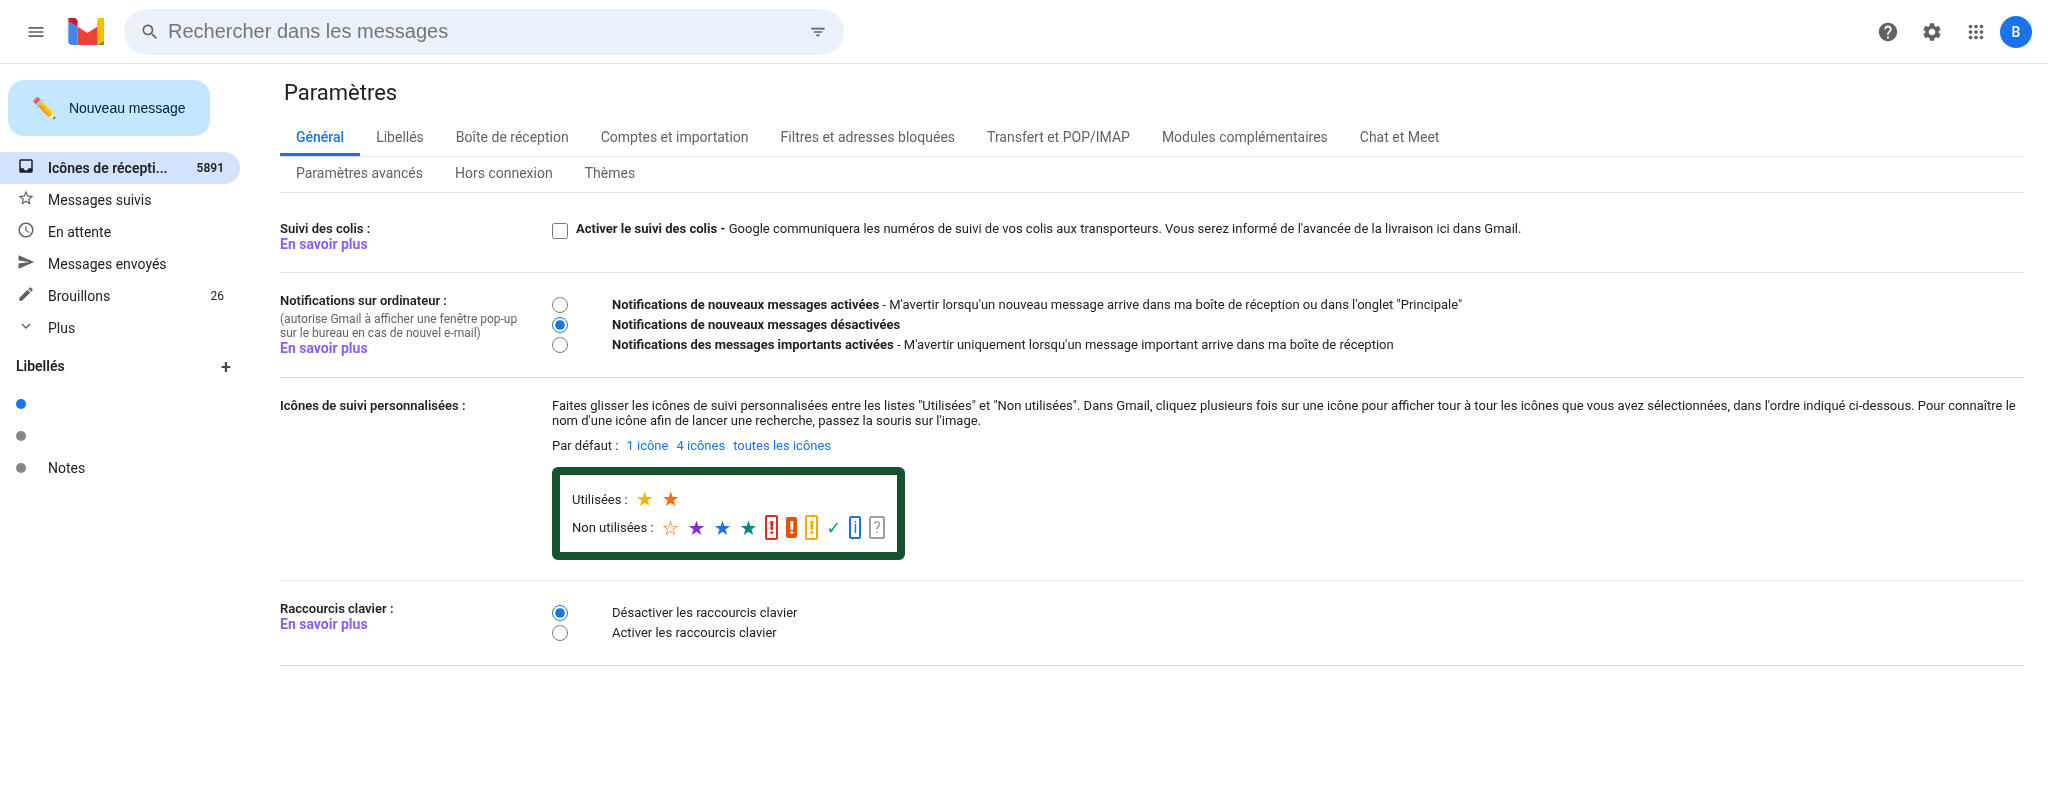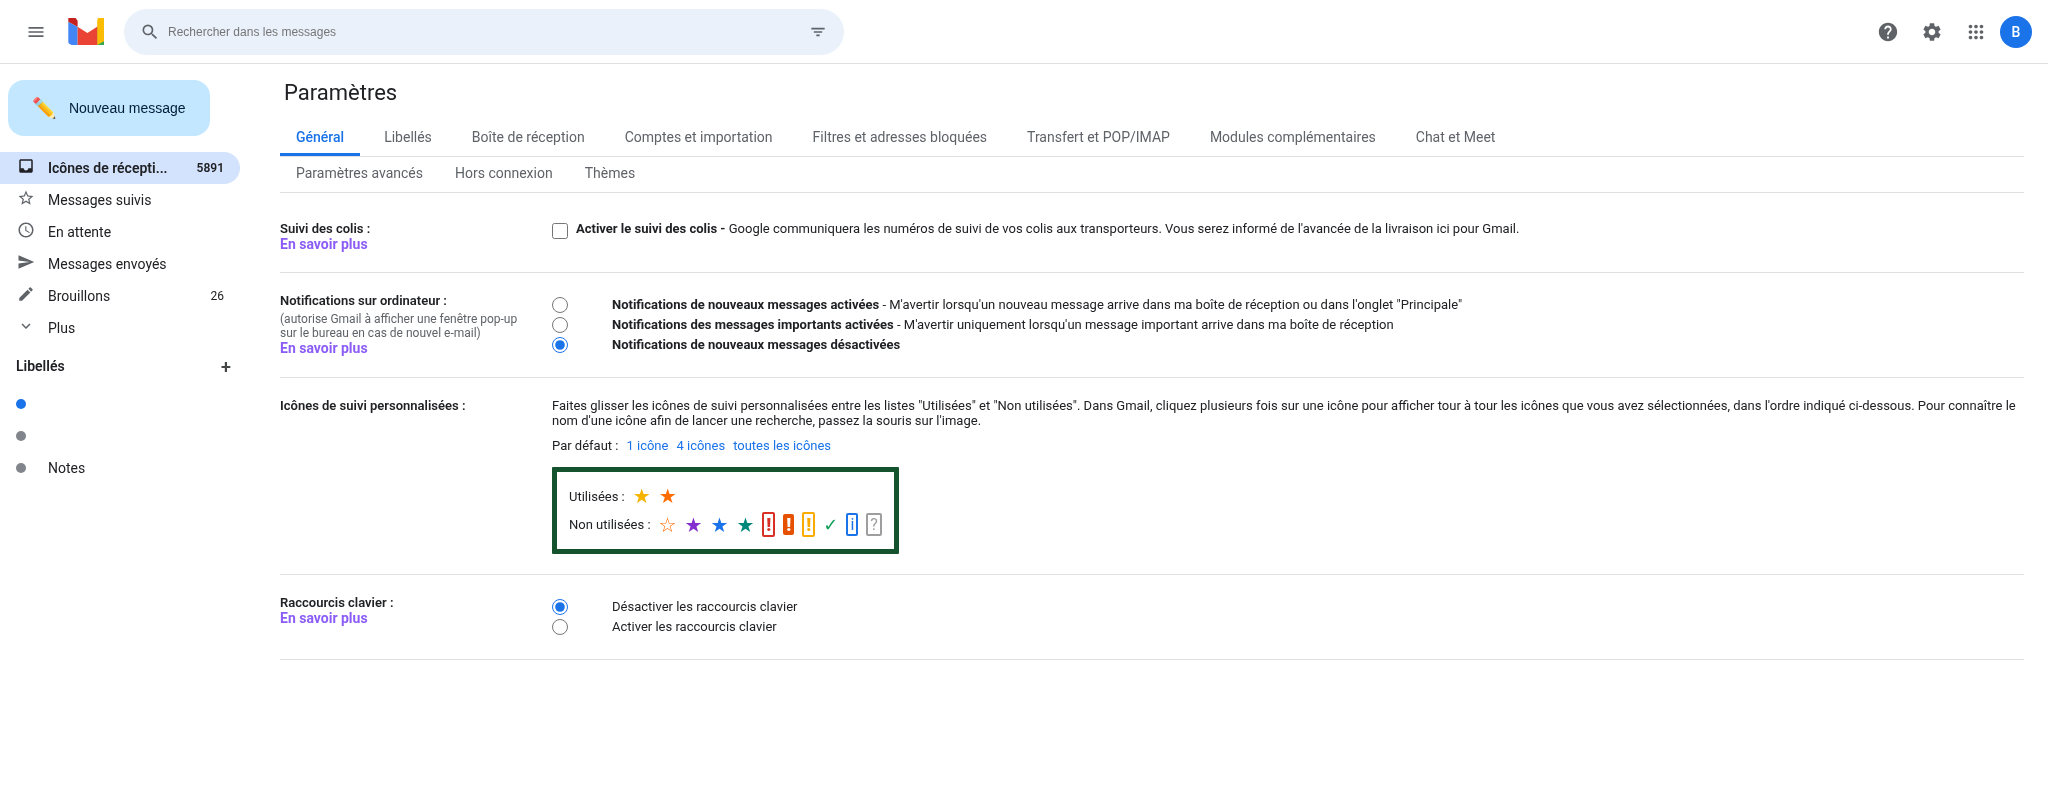--- a/index.html
+++ b/index.html
@@ -9,42 +9,42 @@
     .app { display: flex; flex-direction: column; height: 100%; }
     .top-bar { display: flex; align-items: center; padding: 8px 16px; height: 64px; border-bottom: 1px solid #e0e0e0; gap: 12px; }
     .main-area { display: flex; flex: 1; overflow: hidden; }
     .sidebar { width: 256px; padding: 8px 0; overflow-y: auto; flex-shrink: 0; }
     .content { flex: 1; overflow-y: auto; padding: 0 24px; }
 
     
     .hamburger-btn { width: 40px; height: 40px; border-radius: 50%; display: flex; align-items: center; justify-content: center; cursor: pointer; border: none; background: none; }
     .gmail-logo { display: flex; align-items: center; gap: 4px; margin-right: 8px; }
     .search-bar { flex: 1; max-width: 720px; background: #EAF1FB; border-radius: 24px; display: flex; align-items: center; padding: 0 16px; height: 46px; gap: 8px; }
-    .search-bar input { border: none; background: transparent; flex: 1; font-size: 12px; outline: none; color: #202124; }
+    .search-bar input { border: none; background: transparent; flex: 1; font-size: 20px; outline: none; color: #202124; }
     .top-icons { display: flex; align-items: center; gap: 4px; margin-left: auto; }
     .icon-btn { width: 40px; height: 40px; border-radius: 50%; display: flex; align-items: center; justify-content: center; cursor: pointer; border: none; background: none; font-size: 20px; color: #5f6368; }
     .avatar { width: 32px; height: 32px; border-radius: 50%; background: #1a73e8; color: #fff; display: flex; align-items: center; justify-content: center; font-size: 14px; font-weight: 500; cursor: pointer; }
 
     
     .compose-btn { margin: 8px 16px 16px 8px; display: flex; align-items: center; gap: 12px; background: #c2e7ff; border-radius: 16px; padding: 16px 24px; cursor: pointer; border: none; font-size: 14px; font-weight: 500; color: #001d35; white-space: nowrap; }
     .compose-icon { font-size: 20px; }
     .nav-item { display: flex; align-items: center; gap: 12px; padding: 0 16px 0 16px; height: 32px; cursor: pointer; border-radius: 0 16px 16px 0; margin-right: 16px; font-size: 14px; color: #202124; position: relative; }
     .nav-item.active { background: #d3e3fd; font-weight: 600; }
     .nav-item .badge { margin-left: auto; font-size: 12px; color: #202124; }
     .nav-icon { font-size: 18px; color: #444746; width: 20px; text-align: center; }
     .section-label { padding: 8px 16px; font-size: 14px; font-weight: 600; color: #202124; display: flex; align-items: center; gap: 8px; }
     .section-label .add-btn { margin-left: auto; width: 28px; height: 28px; border-radius: 50%; display: flex; align-items: center; justify-content: center; cursor: pointer; font-size: 18px; color: #444746; }
     .label-dot { width: 10px; height: 10px; border-radius: 50%; background: #333; }
     .label-dot.blue { background: #1a73e8; }
     .label-dot.gray { background: #80868b; }
 
     
     .settings-header { padding: 16px 0 0 0; }
     .settings-title { font-size: 22px; font-weight: 400; color: #202124; margin-bottom: 16px; padding: 0 4px; }
-    .tab-row { display: flex; flex-wrap: wrap; border-bottom: 1px solid #e0e0e0; gap: 8px; align-items: center; }
+    .tab-row { display: flex; flex-wrap: wrap; border-bottom: 1px solid #e0e0e0; gap: 0; align-items: center; }
     .tab-item { padding: 8px 16px; font-size: 14px; color: #5f6368; cursor: pointer; border-bottom: 3px solid transparent; white-space: nowrap; text-decoration: none; }
     .tab-item.active { color: #1a73e8; border-bottom: 3px solid #1a73e8; font-weight: 500; }
     .tab-row2 { display: flex; flex-wrap: wrap; border-bottom: 1px solid #e0e0e0; gap: 0; margin-top: 0; }
 
     
     .settings-body { padding: 8px 0; }
     .setting-row { display: flex; padding: 20px 0; border-bottom: 1px solid #e0e0e0; gap: 32px; }
     .setting-label { width: 240px; flex-shrink: 0; font-size: 13px; font-weight: 600; color: #202124; }
     .setting-label .sub { font-size: 12px; font-weight: 400; color: #5f6368; margin-top: 4px; }
     .setting-label a { color: #8b5cf6; text-decoration: none; font-weight: 700; font-size: 14px; }
@@ -52,21 +52,21 @@
     .setting-content a { color: #1a73e8; text-decoration: none; }
 
     
     input[type="radio"] { accent-color: #1a73e8; width: 16px; height: 16px; cursor: pointer; }
     input[type="checkbox"] { width: 16px; height: 16px; cursor: pointer; accent-color: #1a73e8; }
     .radio-row { display: flex; align-items: flex-start; gap: 8px; margin: 4px 0; font-size: 13px; }
     .radio-row label { cursor: pointer; padding-left: 36px; }
     .bold { font-weight: 700; }
 
     
-    .icons-box { border: 5px solid #14532d; border-radius: 1px; padding: 8px 12px; display: inline-block; margin-top: 8px; }
+    .icons-box { border: 8px solid #14532d; border-radius: 6px; padding: 8px 12px; display: inline-block; margin-top: 8px; }
     .icons-section { display: flex; align-items: center; gap: 8px; margin: 4px 0; font-size: 13px; }
     .icon-star { font-size: 20px; }
     .star-yellow { color: #f4b400; }
     .star-orange { color: #ff6d00; }
     .star-purple { color: #8430ce; }
     .star-blue { color: #1a73e8; }
     .star-teal { color: #00897b; }
 
     .par-defaut { display: flex; align-items: center; gap: 8px; font-size: 13px; margin-bottom: 6px; }
     .par-defaut a { color: #1a73e8; text-decoration: none; }
@@ -236,51 +236,51 @@
         <div class="setting-row">
           <div class="setting-label">
             <span>Suivi des colis :</span>
             <div><a href="#">En savoir plus</a></div>
           </div>
           <div class="setting-content">
             <div style="display:flex; align-items:flex-start; gap:8px;">
               <input type="checkbox" id="suivi-colis-cb" style="margin-top: 2px;">
               <label for="suivi-colis-cb">
                 <span class="bold">Activer le suivi des colis -</span>
-                <span>Google communiquera les numéros de suivi de vos colis aux transporteurs. Vous serez informé de l'avancée de la livraison ici pour Gmail.</span>
+                <span>Google communiquera les numéros de suivi de vos colis aux transporteurs. Vous serez informé de l'avancée de la livraison ici dans Gmail.</span>
               </label>
             </div>
           </div>
         </div>
 
         <div class="setting-row">
           <div class="setting-label">
             <span>Notifications sur ordinateur :</span>
             <div class="sub">(autorise Gmail à afficher une fenêtre pop-up sur le bureau en cas de nouvel e-mail)</div>
             <div><a href="#">En savoir plus</a></div>
           </div>
           <div class="setting-content">
             <div class="radio-row">
               <input type="radio" name="notif" id="notif1" style="">
               <label for="notif1">
                 <span class="bold">Notifications de nouveaux messages activées</span>
                 <span> - M'avertir lorsqu'un nouveau message arrive dans ma boîte de réception ou dans l'onglet "Principale"</span>
               </label>
             </div>
             <div class="radio-row">
+              <input type="radio" name="notif" id="notif3" checked="" style="">
+              <label for="notif3">
+                <span class="bold">Notifications de nouveaux messages désactivées</span>
+              </label>
+            </div>
+            <div class="radio-row">
               <input type="radio" name="notif" id="notif2" style="">
               <label for="notif2">
                 <span class="bold">Notifications des messages importants activées</span>
                 <span> - M'avertir uniquement lorsqu'un message important arrive dans ma boîte de réception</span>
-              </label>
-            </div>
-            <div class="radio-row">
-              <input type="radio" name="notif" id="notif3" checked="" style="">
-              <label for="notif3">
-                <span class="bold">Notifications de nouveaux messages désactivées</span>
               </label>
             </div>
           </div>
         </div>
 
         <div class="setting-row">
           <div class="setting-label">
             <span>Icônes de suivi personnalisées :</span>
           </div>
           <div class="setting-content">

